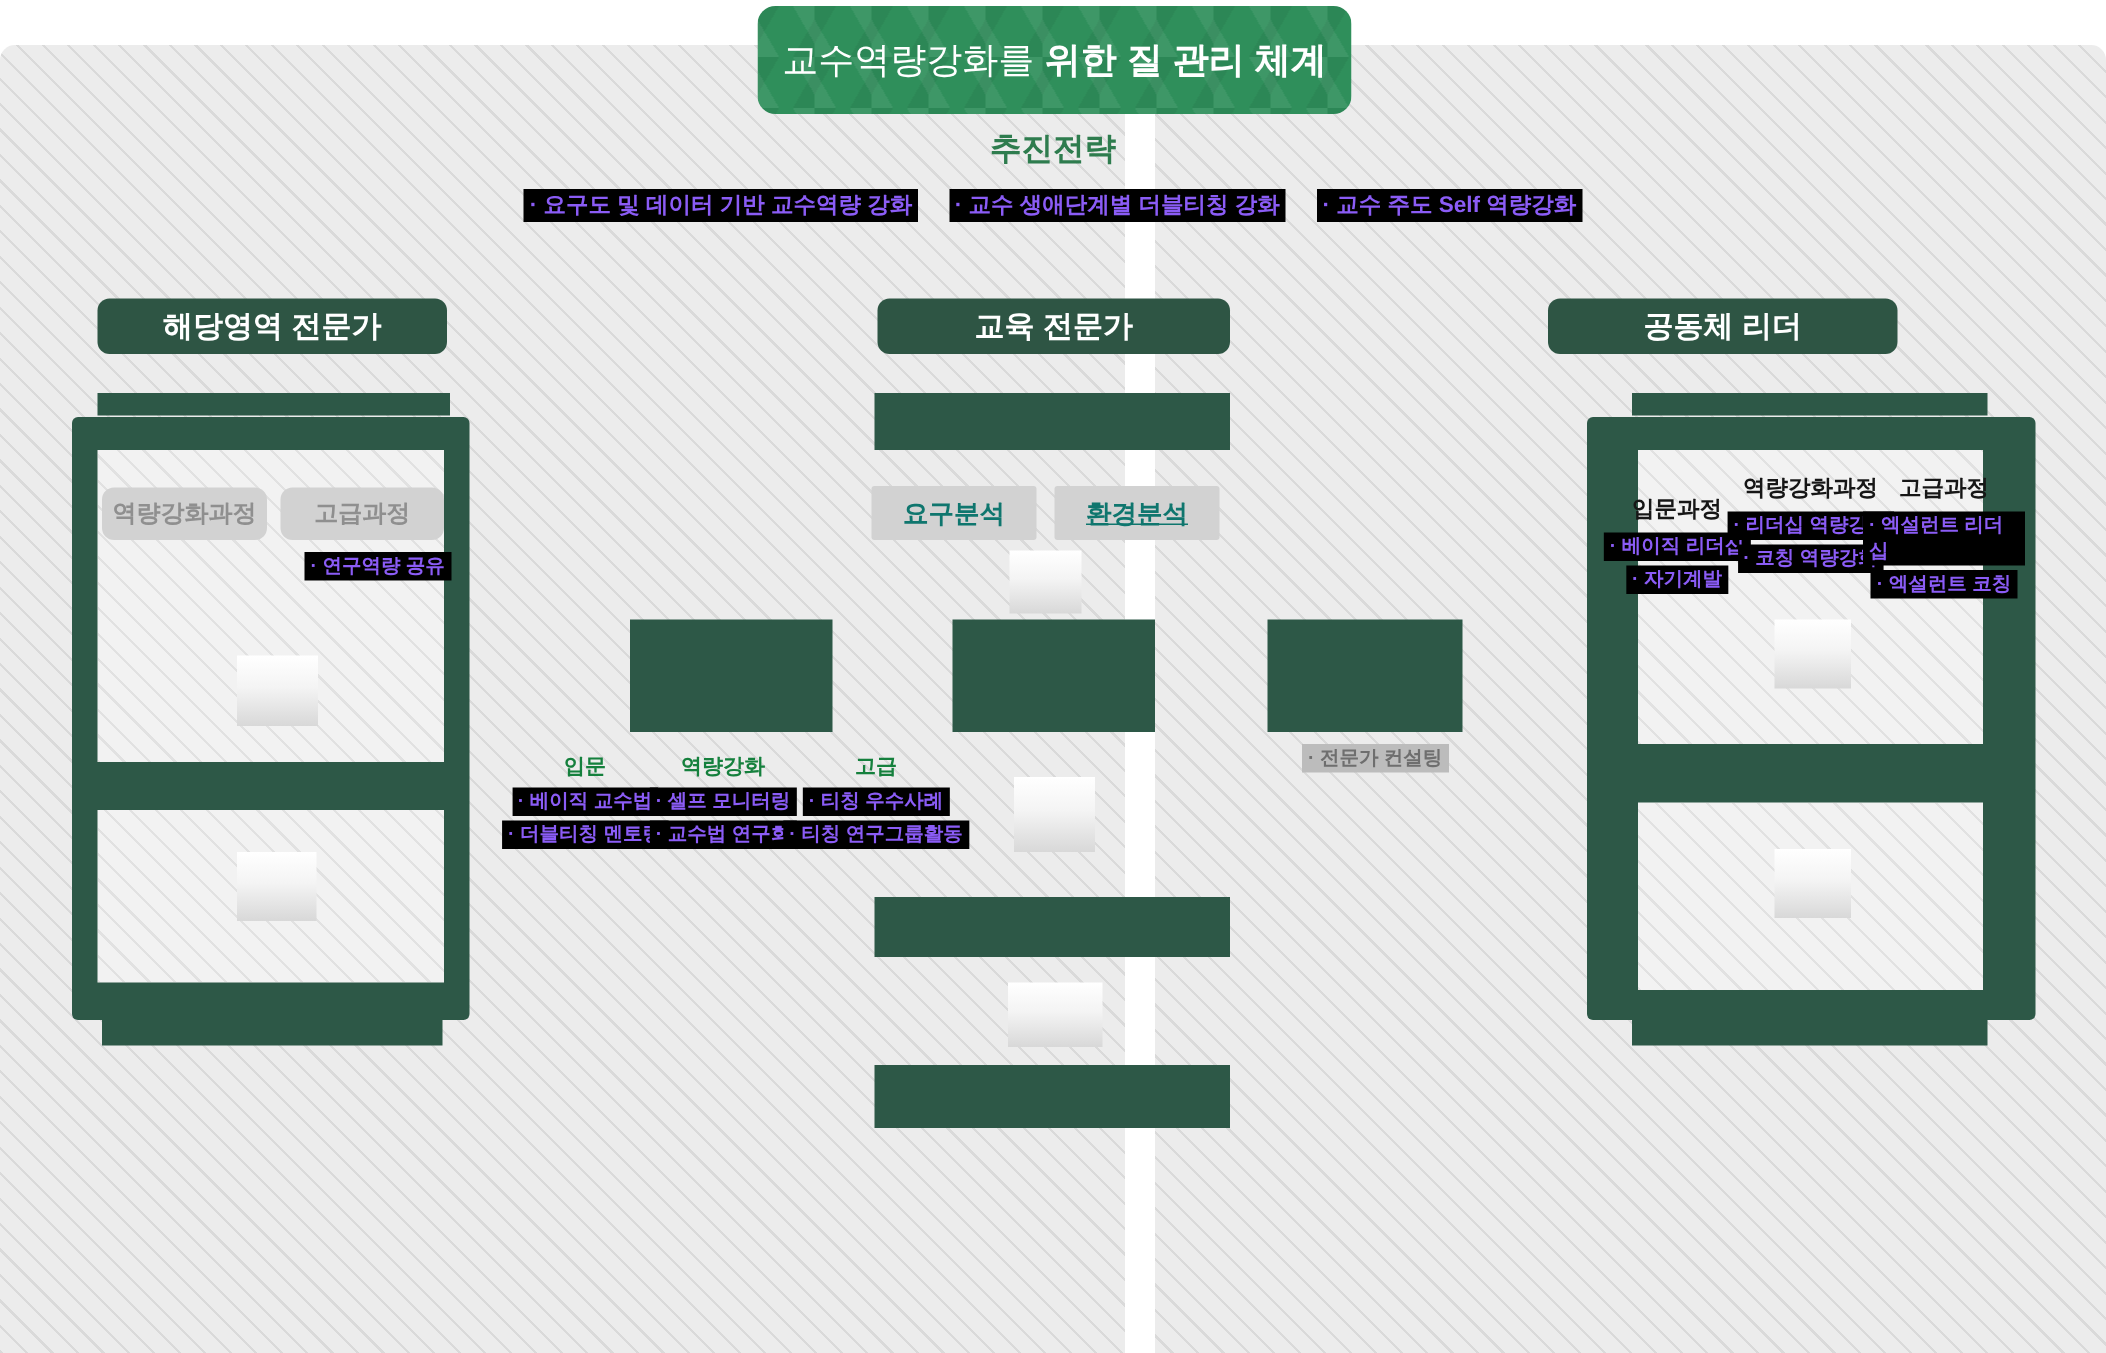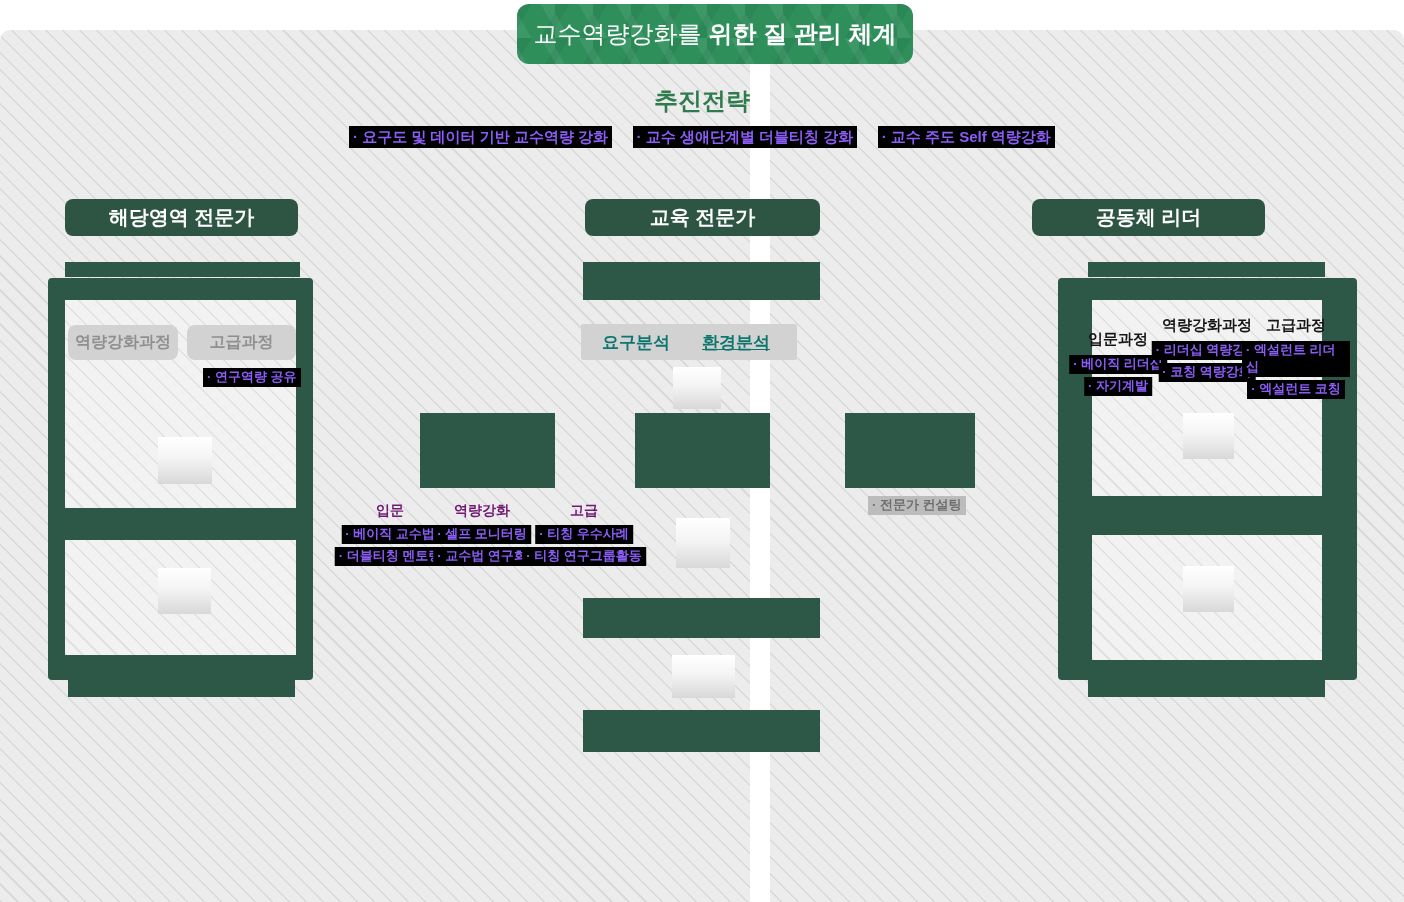--- a/index.html
+++ b/index.html
@@ -14,35 +14,35 @@
     left:0;top:30px;width:1404px;height:872px;
     background-color:#ececec;
     background-image:repeating-linear-gradient(45deg, rgba(170,170,170,0.28) 0 1.5px, transparent 1.5px 12px);
     border-radius:10px 10px 0 0;
   }
   .divider{
     left:750px;top:30px;width:20px;height:872px;background:#ffffff;
   }
   
   .title-banner{
-    left:505px;top:4px;width:396px;height:60px;
+    left:505px;top:4px;width:396px;height:72px;
     background-color:#2f8f5b;
     background-image:
       linear-gradient(60deg, rgba(255,255,255,0.07) 25%, transparent 25% 75%, rgba(255,255,255,0.07) 75%),
       linear-gradient(-60deg, rgba(0,0,0,0.06) 25%, transparent 25% 75%, rgba(0,0,0,0.06) 75%);
     background-size:38px 34px;
     border-radius:12px;
     display:flex;align-items:center;justify-content:center;gap:7px;
-    color:#ffffff;font-size:24px;margin-left:12px;
+    color:#ffffff;font-size:24px;
   }
   .t-normal{font-weight:500;}
   .t-bold{font-weight:bold;}
   .strategy-heading{
     left:502px;top:85px;width:400px;text-align:center;
-    color:#2e7c4e;font-size:24px;font-weight:bold;
+    color:#2e7c4e;font-size:21px;font-weight:bold;
   }
   .strategy-row{
     left:0;top:126px;width:1404px;text-align:center;white-space:nowrap;
   }
   .strategy-row .chip{margin:0 8px;font-size:15px;}
   
   .chip{
     display:inline-block;background:#000000;color:#8b5cf6;
     font-size:13px;font-weight:bold;line-height:1.3;padding:1px 4px;
   }
@@ -73,21 +73,21 @@
   .gray-box.analysis{color:#0f766e;font-size:17px;border-radius:2px;}
   
   .ph{
     background:linear-gradient(180deg,#ffffff 0%,#f4f4f4 45%,#d8d8d8 100%);
   }
   .vstack{
     position:absolute;display:flex;flex-direction:column;
     align-items:flex-start;gap:3px;
   }
   .vstack.centered{transform:translateX(-50%);align-items:center;}
-  .track-label-green{color:#701a75;font-size:14px;font-weight:bold;margin-bottom:2px;}
+  .track-label-green{color:#15803d;font-size:14px;font-weight:bold;margin-bottom:2px;}
   .track-label-dark{color:#161616;font-size:15px;font-weight:bold;margin-bottom:3px;}
 </style>
 </head>
 <body>
 
 <div class="page">
 
   <div class="abs bg-panel"></div>
   <div class="abs divider"></div>
 
@@ -119,21 +119,21 @@
   <div class="vstack" style="left:203px;top:368px;">
     <span class="chip">· 연구역량 공유</span>
   </div>
 
   <div class="abs ph" style="left:158px;top:437px;width:54px;height:47px;"></div>
   <div class="abs ph" style="left:158px;top:568px;width:53px;height:46px;"></div>
 
   <div class="abs gbar" style="left:583px;top:262px;width:237px;height:38px;"></div>
 
   <div class="abs gray-box analysis" style="left:581px;top:324px;width:110px;height:36px;">요구분석</div>
-  <div class="abs gray-box analysis" style="left:675px;top:324px;width:122px;height:36px;text-decoration:underline;">환경분석</div>
+  <div class="abs gray-box analysis" style="left:703px;top:324px;width:110px;height:36px;text-decoration:underline;">환경분석</div>
 
   <div class="abs ph" style="left:673px;top:367px;width:48px;height:42px;"></div>
 
   <div class="abs green" style="left:420px;top:413px;width:135px;height:75px;"></div>
   <div class="abs green" style="left:635px;top:413px;width:135px;height:75px;"></div>
   <div class="abs green" style="left:845px;top:413px;width:130px;height:75px;"></div>
 
   <div class="vstack centered" style="left:390px;top:502px;">
     <span class="track-label-green">입문</span>
     <span class="chip">· 베이직 교수법</span>

